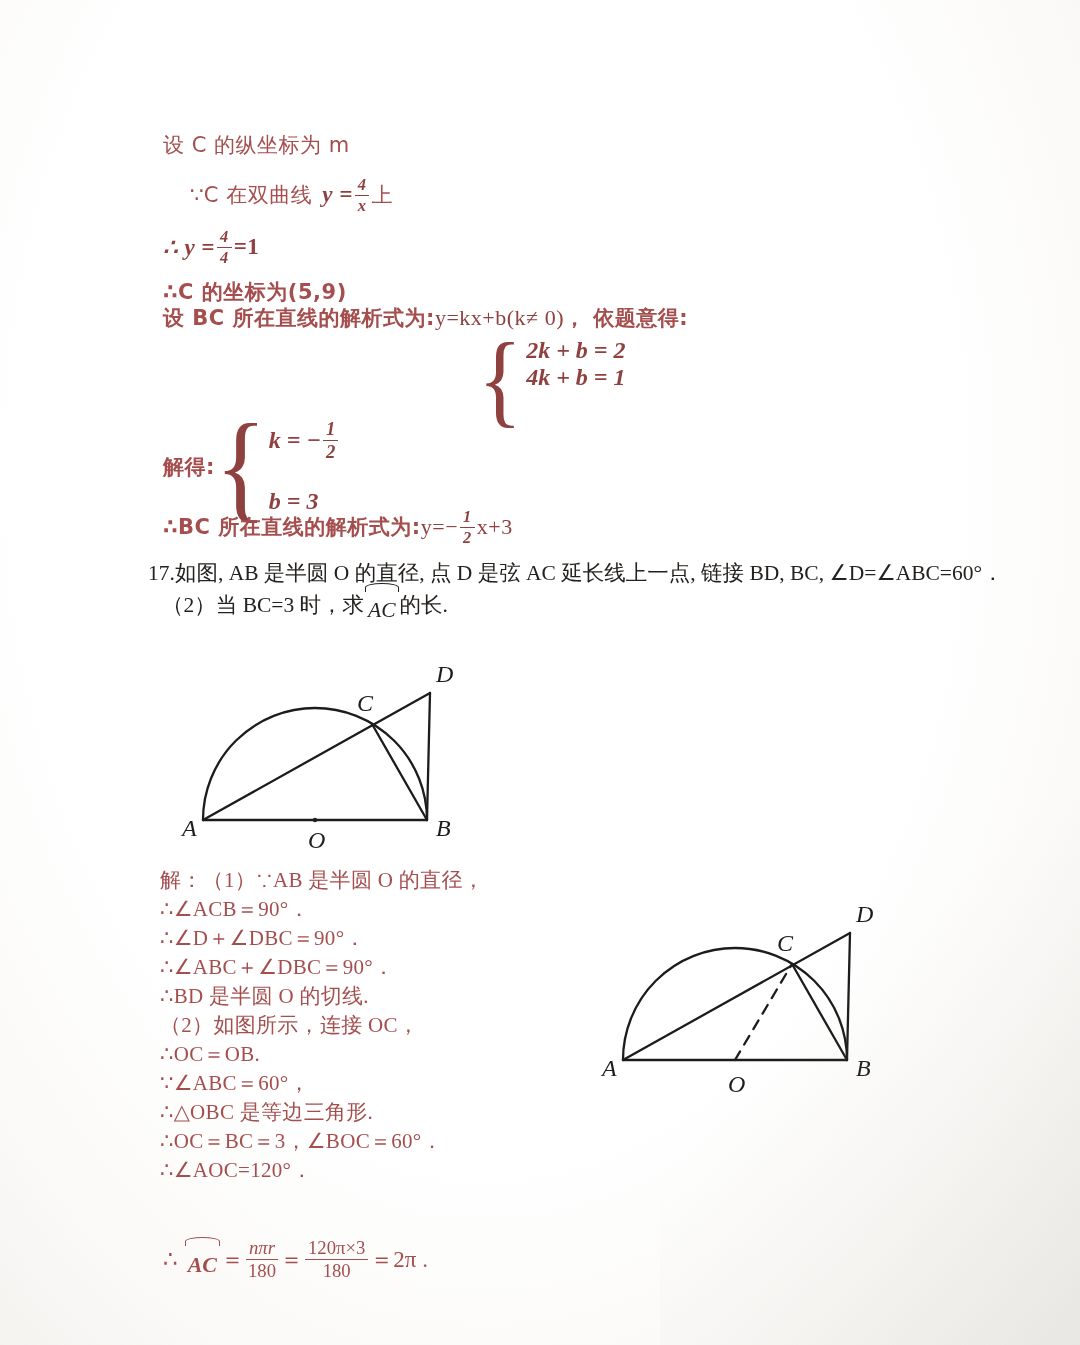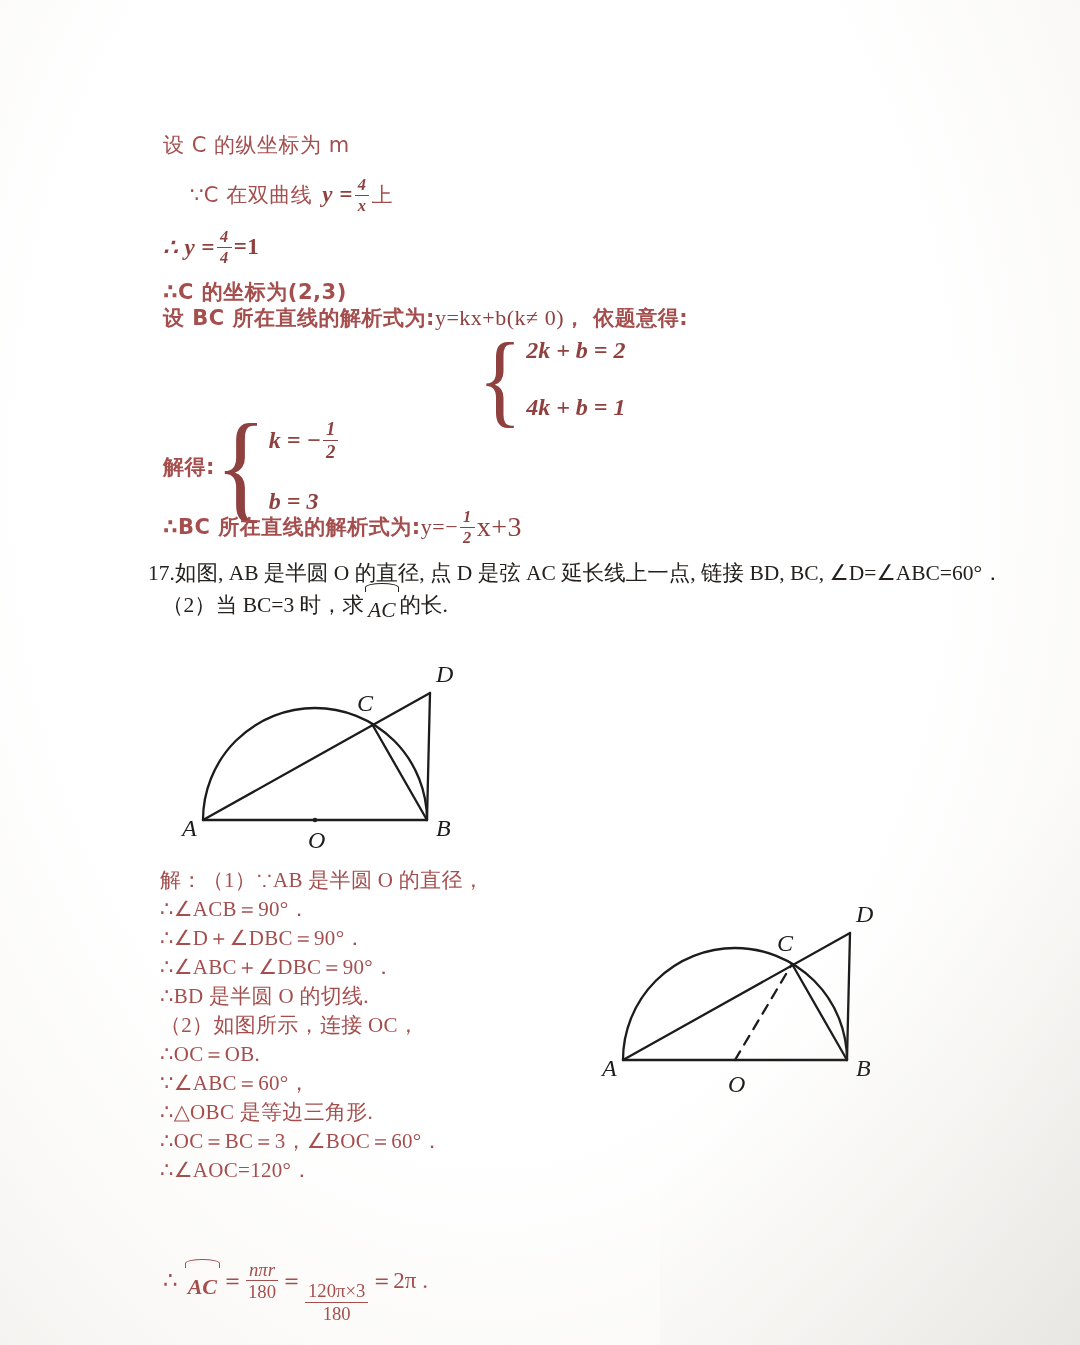--- a/index.html
+++ b/index.html
@@ -39,21 +39,21 @@
   .frac .den{padding-top:1px;font-style:italic;}
   .frac.upright .num,.frac.upright .den{font-style:normal;}
 
   
   .system{display:flex;align-items:center;}
   .brace{
     font-family:"Liberation Serif", serif;
     font-weight:400;line-height:1;display:inline-block;
     transform:scaleY(1.12);transform-origin:center;
   }
-  .eqs{display:flex;flex-direction:column;justify-content:space-between;}
+  .eqs{display:flex;flex-direction:column;}
   .eqs .eqrow{font-family:"Liberation Serif", serif;font-style:italic;font-weight:bold;}
 
   
   .arc{
     position:relative;font-style:italic;font-family:"Liberation Serif", serif;
     display:inline-block;padding:12px 2px 0;margin:0 2px;
   }
   .arc::before{
     content:"";position:absolute;top:-3px;left:-1px;right:-1px;height:8px;
     border:1.6px solid currentColor;border-bottom:none;
@@ -88,21 +88,21 @@
 
   <div class="abs cjk darkred" style="left:163px;top:224px;height:46px;display:flex;align-items:center;">
     <span class="mathline" style="font-style:italic;font-weight:bold;">∴ y =</span>
     <span class="frac" style="font-weight:bold;">
       <span class="num">4</span>
       <span class="den">4</span>
     </span>
     <span class="mathline" style="font-weight:bold;">=1</span>
   </div>
 
-  <div class="abs cjk red" style="left:163px;top:278px;font-weight:bold;">∴C 的坐标为(2,3)</div>
+  <div class="abs cjk red" style="left:163px;top:278px;font-weight:bold;">∴C 的坐标为(5,9)</div>
 
   <div class="abs cjk red" style="left:163px;top:304px;font-weight:bold;">
     <span>设 BC 所在直线的解析式为:</span><span class="darkred inlinemath" style="font-weight:normal;font-size:22px;">y=kx+b(k≠ 0)</span><span>， 依题意得:</span>
   </div>
 
   <div class="abs system darkred" style="left:478px;top:333px;">
     <span class="brace" style="font-size:92px;">{</span>
     <div class="eqs" style="height:84px;margin-left:4px;font-size:24px;">
       <div class="eqrow">2k + b = 2</div>
       <div class="eqrow">4k + b = 1</div>
@@ -124,21 +124,21 @@
     </div>
   </div>
 
   <div class="abs cjk red" style="left:163px;top:505px;height:44px;display:flex;align-items:center;font-weight:bold;">
     <span>∴BC 所在直线的解析式为:</span>
     <span class="darkred inlinemath" style="font-weight:normal;font-size:22px;">y=−</span>
     <span class="frac darkred" style="font-weight:bold;">
       <span class="num">1</span>
       <span class="den">2</span>
     </span>
-    <span class="darkred inlinemath" style="font-weight:normal;font-size:28px;">x+3</span>
+    <span class="darkred inlinemath" style="font-weight:normal;font-size:22px;">x+3</span>
   </div>
 
   <div class="abs" style="left:148px;top:558px;">
     <div class="problem-line">17.如图, AB 是半圆 O 的直径, 点 D 是弦 AC 延长线上一点, 链接 BD, BC, ∠D=∠ABC=60°．</div>
     <div class="problem-line" style="padding-left:14px;display:flex;align-items:center;">
       <span>（2）当 BC=3 时，求</span>
       <span class="arc">AC</span>
       <span>的长.</span>
     </div>
   </div>
@@ -175,21 +175,21 @@
 
   <div class="abs red" style="left:163px;top:1238px;display:flex;align-items:center;font-size:22px;">
     <span class="mathline">∴</span>
     <span class="arc" style="margin-left:8px;font-weight:bold;">AC</span>
     <span class="mathline">＝</span>
     <span class="frac" style="font-size:0.85em;">
       <span class="num">nπr</span>
       <span class="den" style="font-style:normal;">180</span>
     </span>
     <span class="mathline">＝</span>
-    <span class="frac upright" style="font-size:0.85em;margin-top:43px;">
+    <span class="frac upright" style="font-size:0.85em;">
       <span class="num">120π×3</span>
       <span class="den">180</span>
     </span>
     <span class="mathline">＝2π .</span>
   </div>
 
   <svg class="abs" style="left:570px;top:893px;" width="345" height="215" viewBox="0 0 345 215">
     <g stroke="#1c1c1c" stroke-width="2.3" fill="none" stroke-linecap="round">
       <path d="M53,167 A112,112 0 0 1 277,167"></path>
       <line x1="53" y1="167" x2="277" y2="167"></line>

